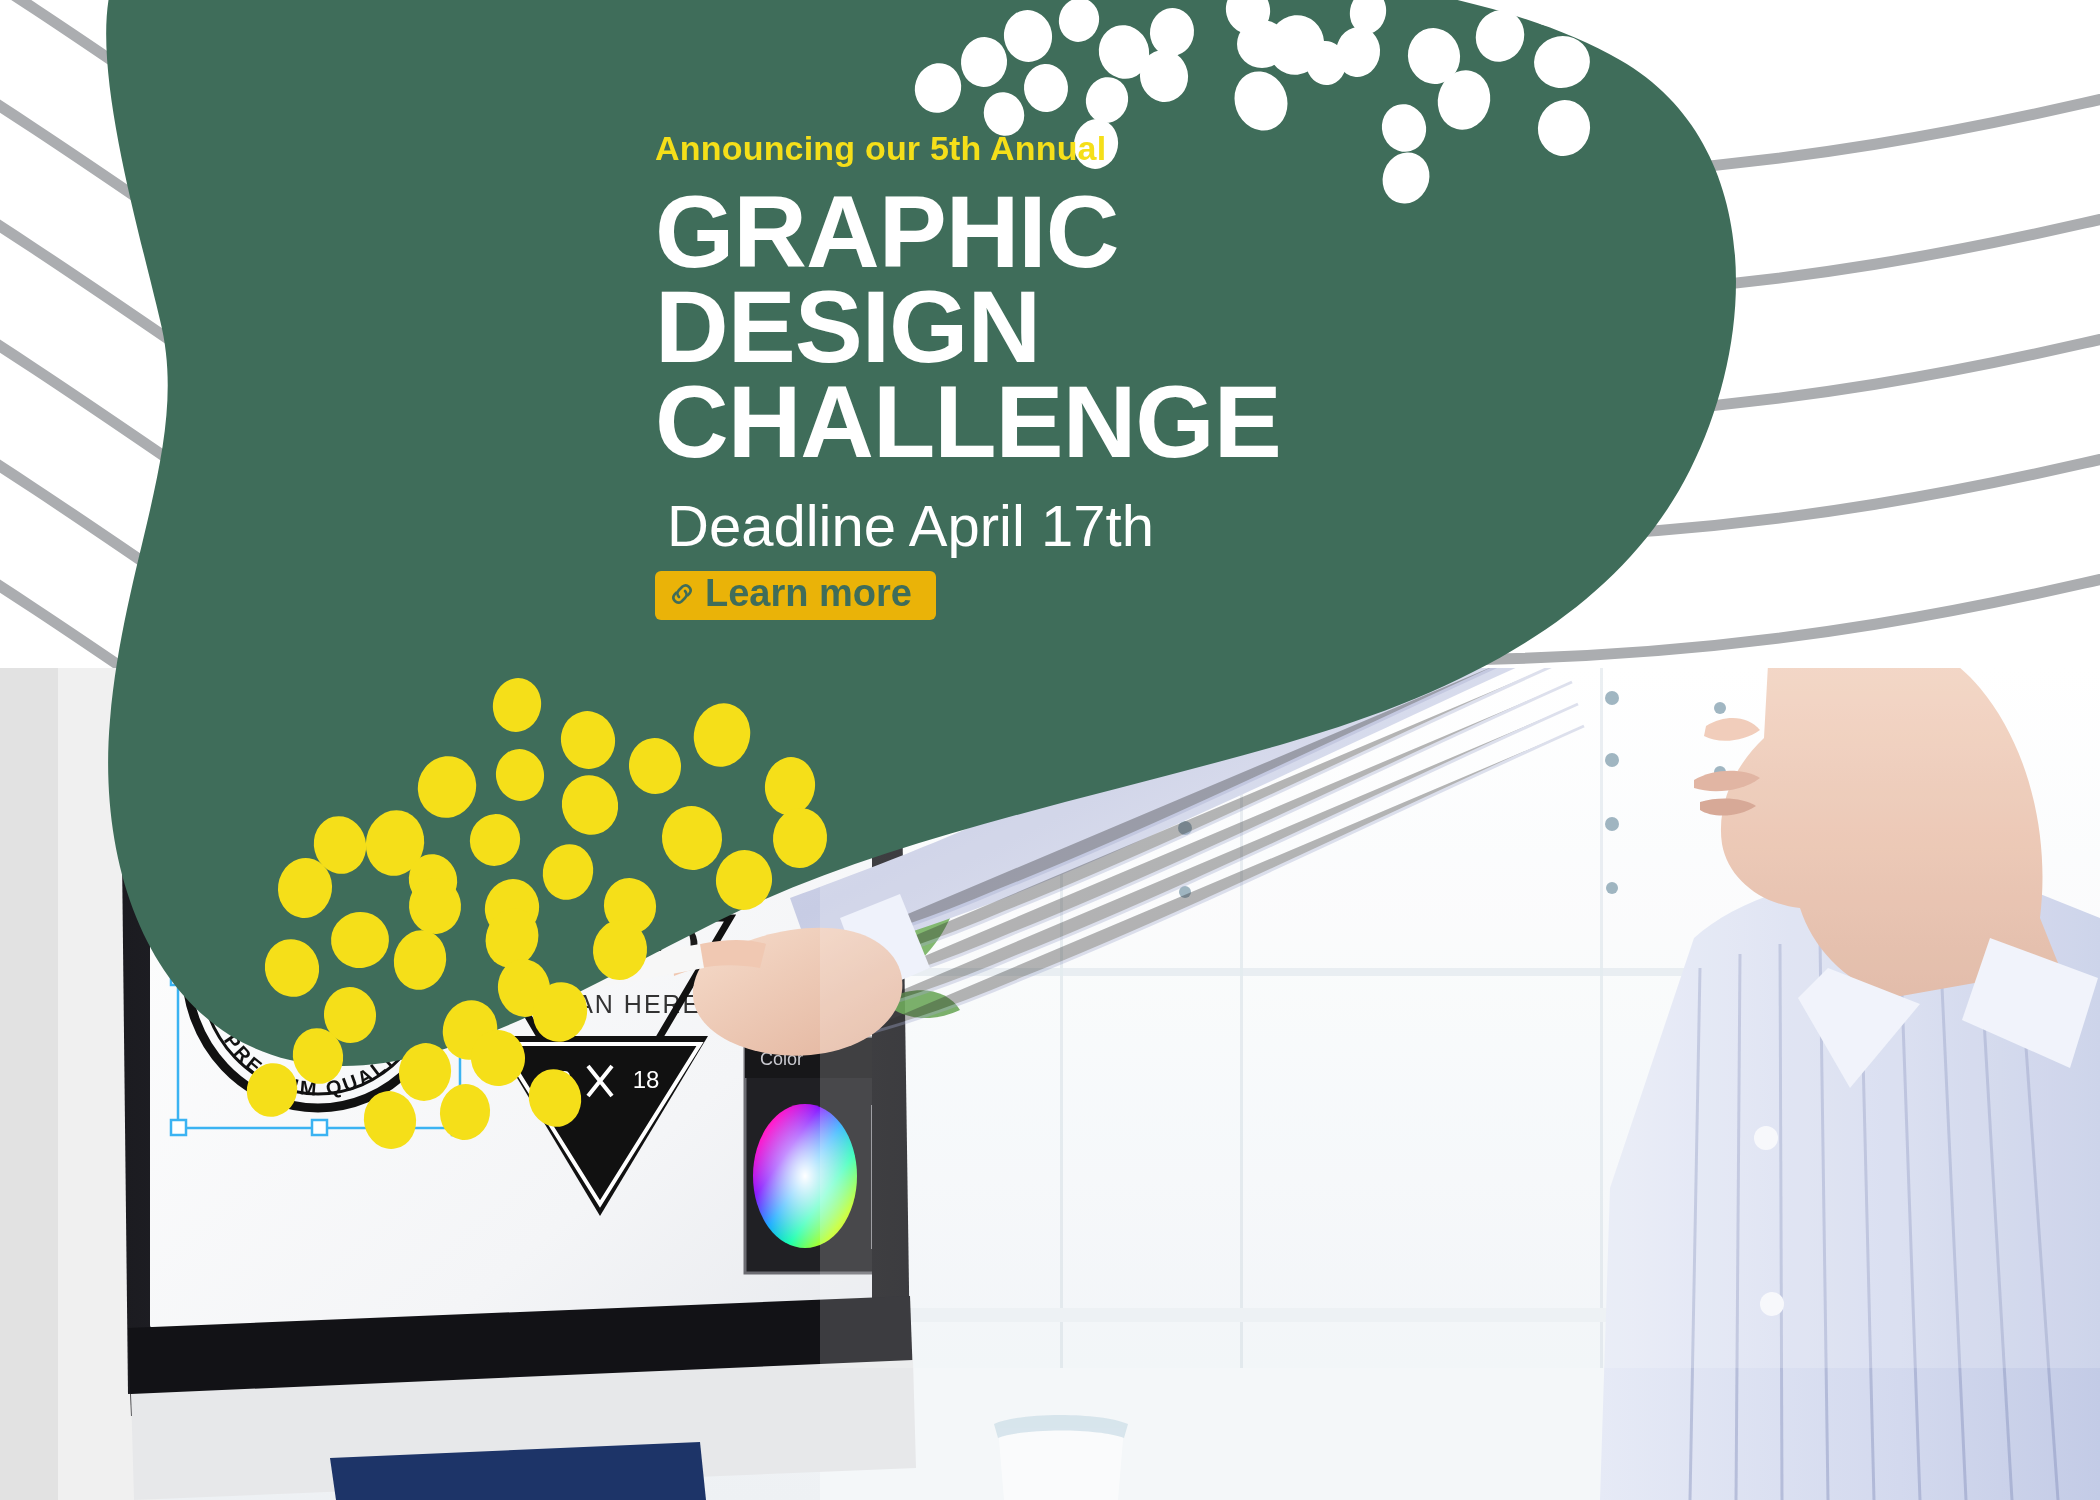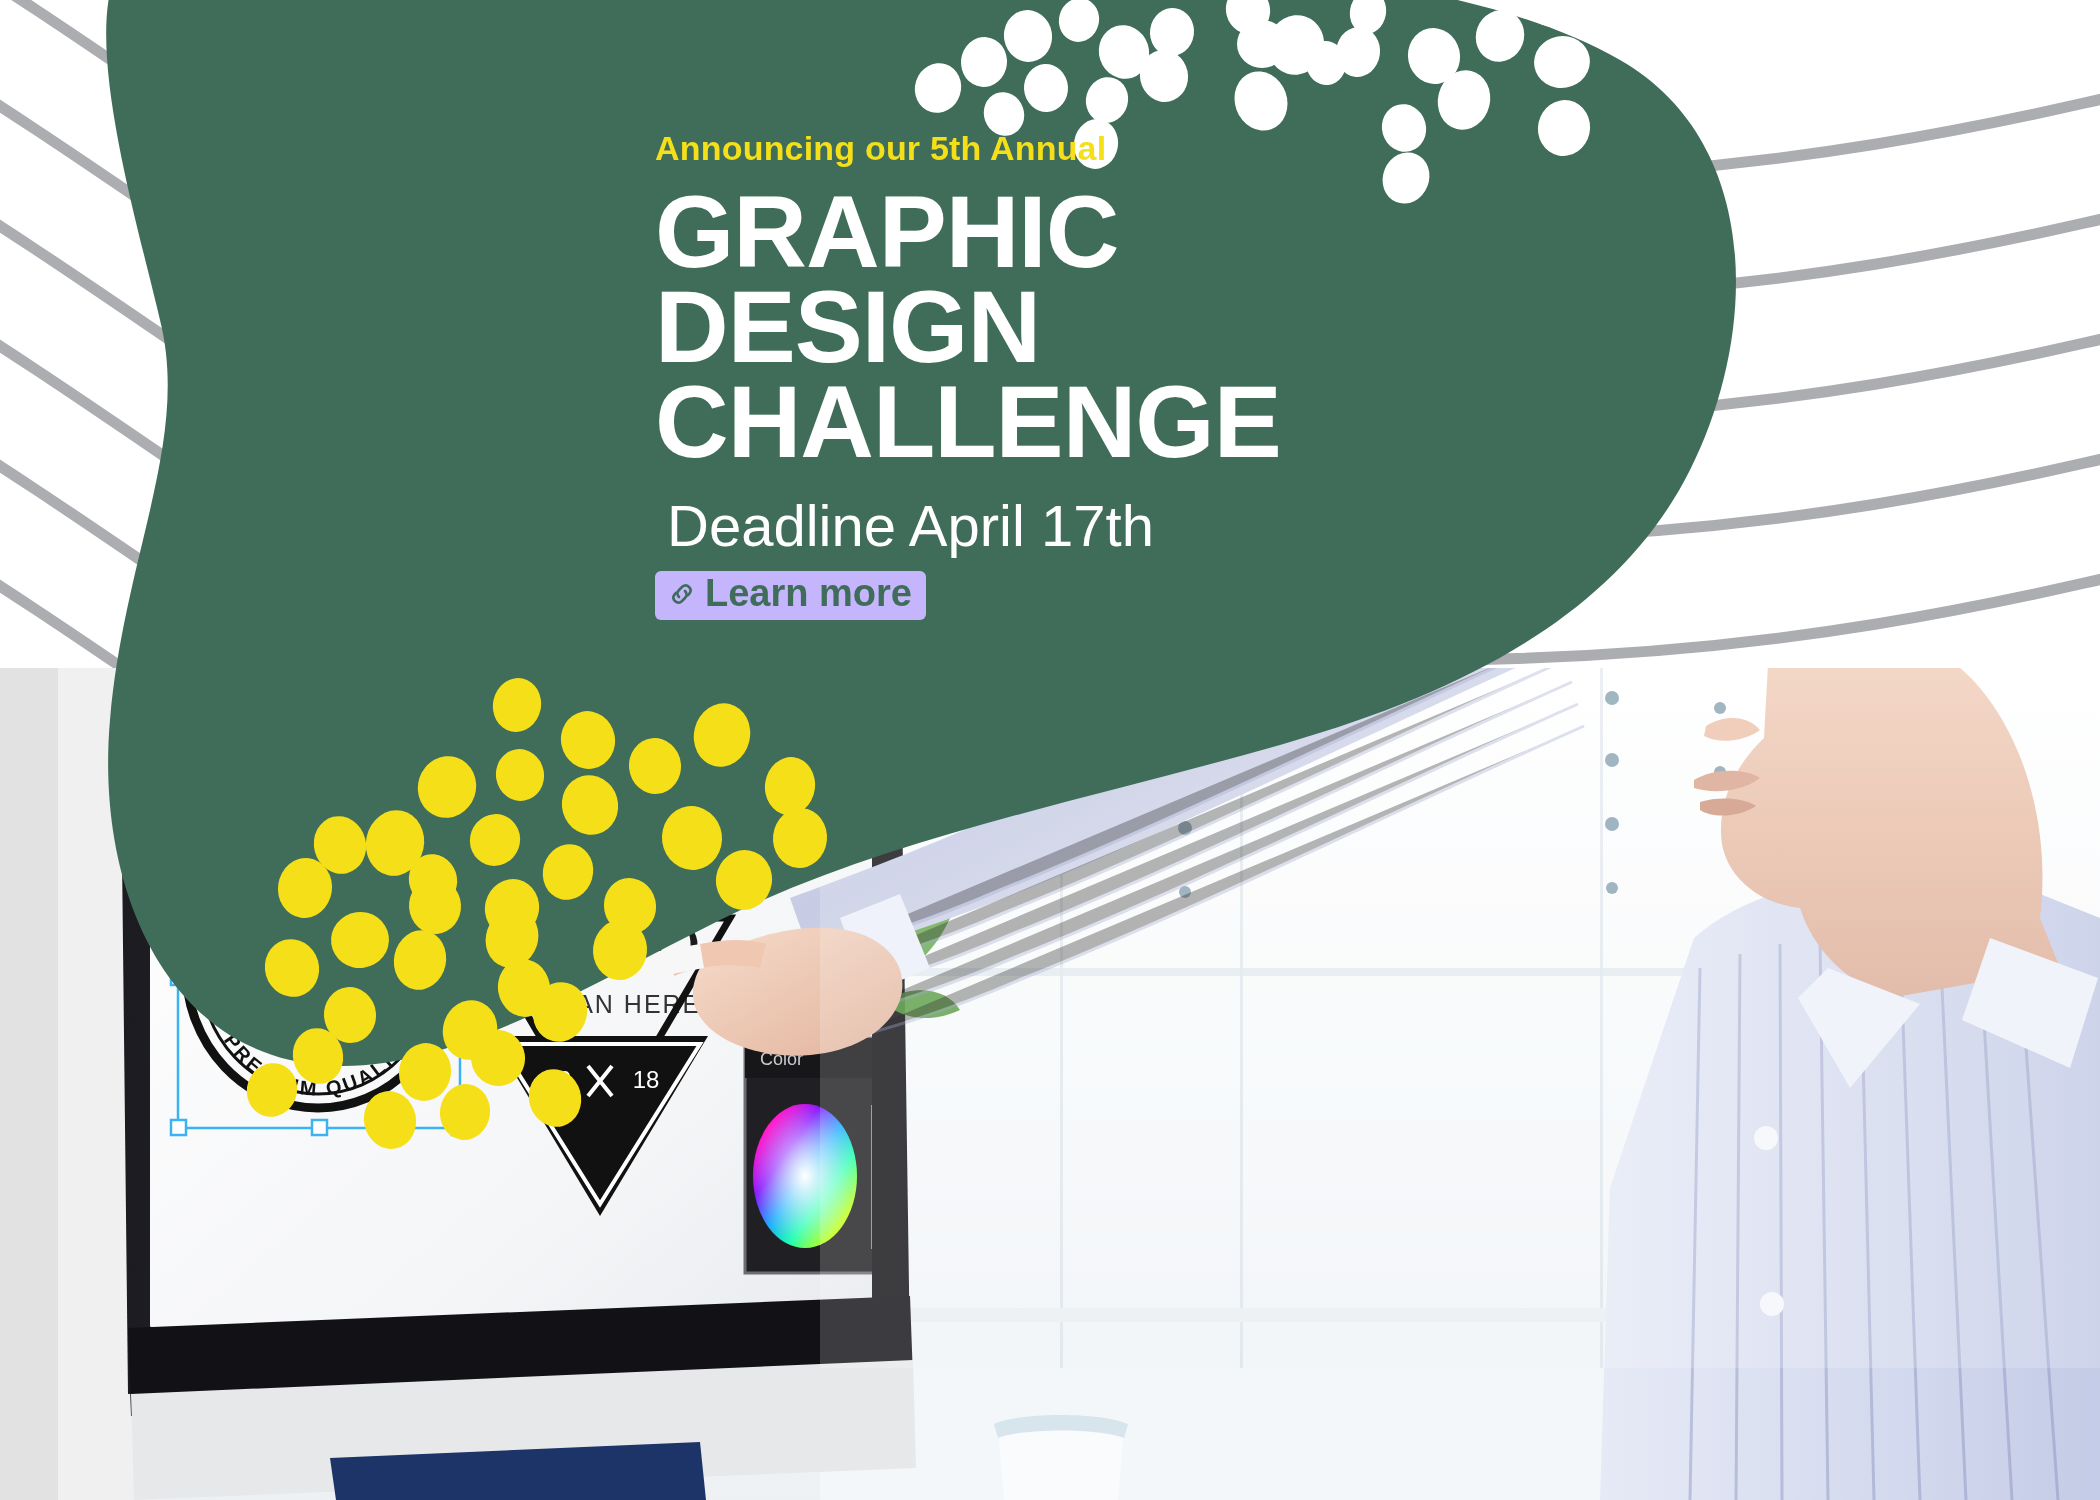--- a/index.html
+++ b/index.html
@@ -79,25 +79,25 @@
     color: #ffffff;
     font-size: 58px;
     font-weight: 400;
     margin: 26px 0 0 12px;
     line-height: 1.05;
   }
   .cta {
     display: inline-flex;
     align-items: center;
     gap: 8px;
-    background: #c4b5fd;
+    background: #eab308;
     color: #3F6D5A;
     font-size: 38px;
     font-weight: bold;
-    padding: 3px 14px 6px 12px;
+    padding: 3px 24px 6px 12px;
     border-radius: 6px;
     margin-top: 14px;
     line-height: 1.05;
     cursor: pointer;
     border: none;
     font-family: "Liberation Sans", sans-serif;
   }
   .cta .link-icon {
     display: inline-block;
     width: 30px;

